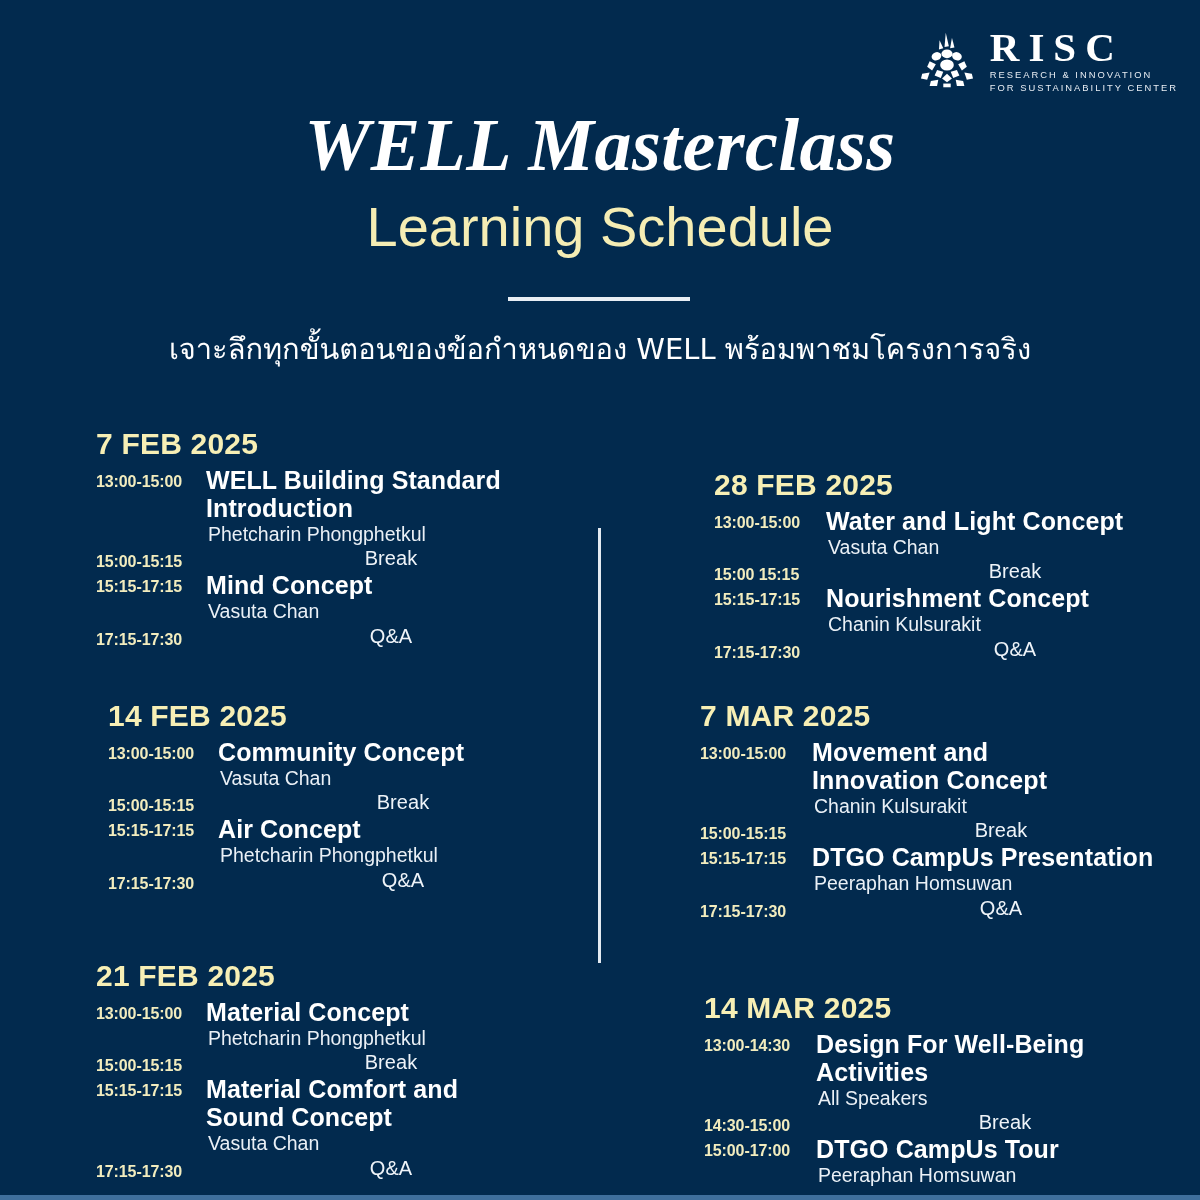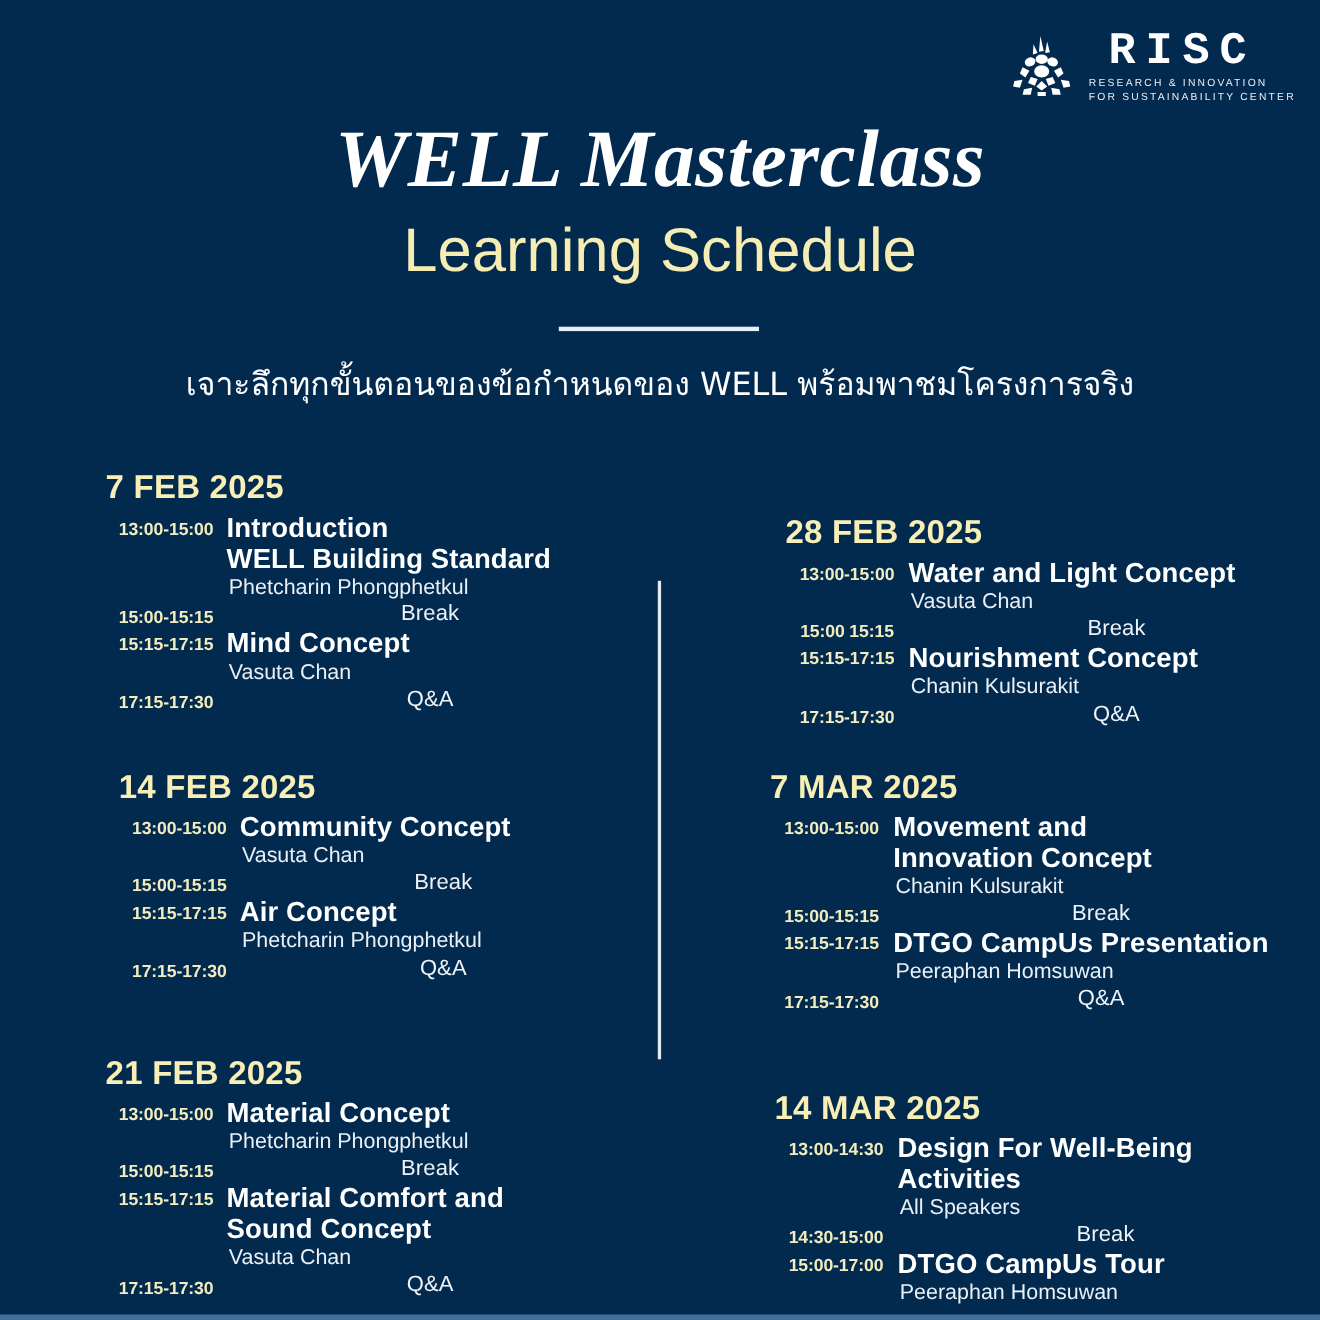--- a/index.html
+++ b/index.html
@@ -42,22 +42,21 @@
     gap: 12px;
   }
   .logo-mark { width: 62px; height: 62px; display:block; }
   .logo-text { display: flex; flex-direction: column; justify-content: center; }
   .logo-risc {
     font-size: 41px;
     font-weight: bold;
     letter-spacing: 9px;
     color: #ffffff;
     line-height: 1.05;
-    font-family: Liberation Mono, monospace;
-    margin-left: 18px;
+    font-family: Liberation Serif, serif;
   }
   .logo-sub {
     font-size: 9.4px;
     letter-spacing: 2.0px;
     color: #e9eef4;
     line-height: 1.38;
     font-family: "Liberation Sans", sans-serif;
   }
 
   
@@ -140,21 +139,21 @@
   }
   .rows { display: block; }
   .row {
     display: flex;
     align-items: flex-start;
     line-height: 1.22;
   }
   .time {
     flex: 0 0 auto;
     width: 110px;
-    text-align: center;
+    text-align: left;
     font-size: 16px;
     font-weight: bold;
     color: #f2ecbe;
     padding-top: 6px;
     letter-spacing: -0.1px;
     white-space: nowrap;
   }
   .right-col .time { width: 112px; }
   .body { flex: 1 1 auto; }
   .topic {
@@ -221,22 +220,22 @@
   <div class="v-divider"></div>
 
   <div class="cols">
     <div class="col col-left" id="col-left">
         <div class="day" style="position: absolute; top: 0px; left: 0px; width: 100%;">
           <div class="day-date">7 FEB 2025</div>
           <div class="rows">
             <div class="row">
               <div class="time">13:00-15:00</div>
               <div class="body">
+                <div class="topic">WELL Building Standard</div>
                 <div class="topic">Introduction</div>
-                <div class="topic">WELL Building Standard</div>
                 <div class="speaker">Phetcharin Phongphetkul</div>
               </div>
             </div>
             <div class="row">
               <div class="time">15:00-15:15</div>
               <div class="body">
                 <div class="topic plain">Break</div>
               </div>
             </div>
             <div class="row">

